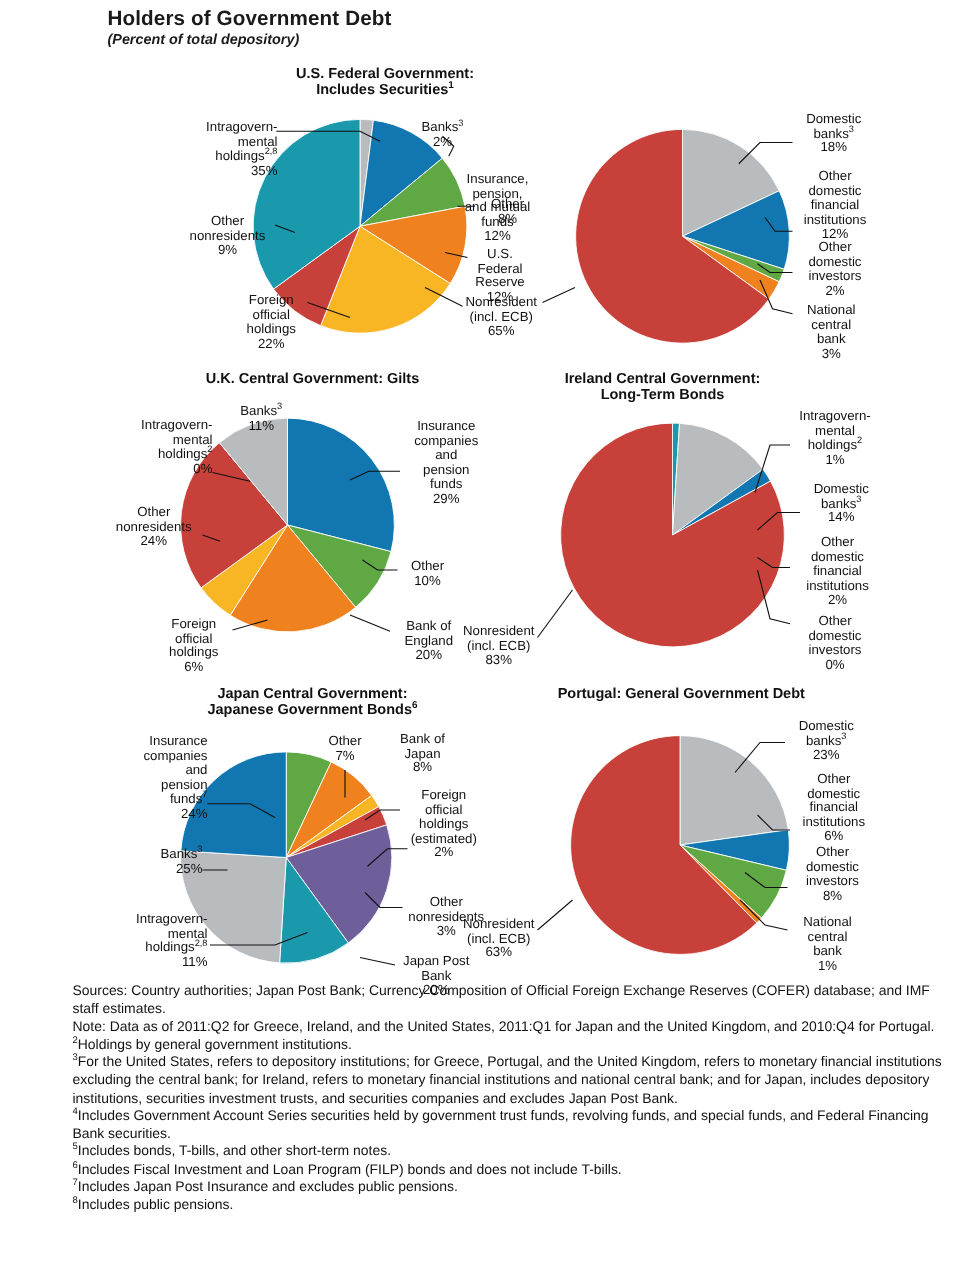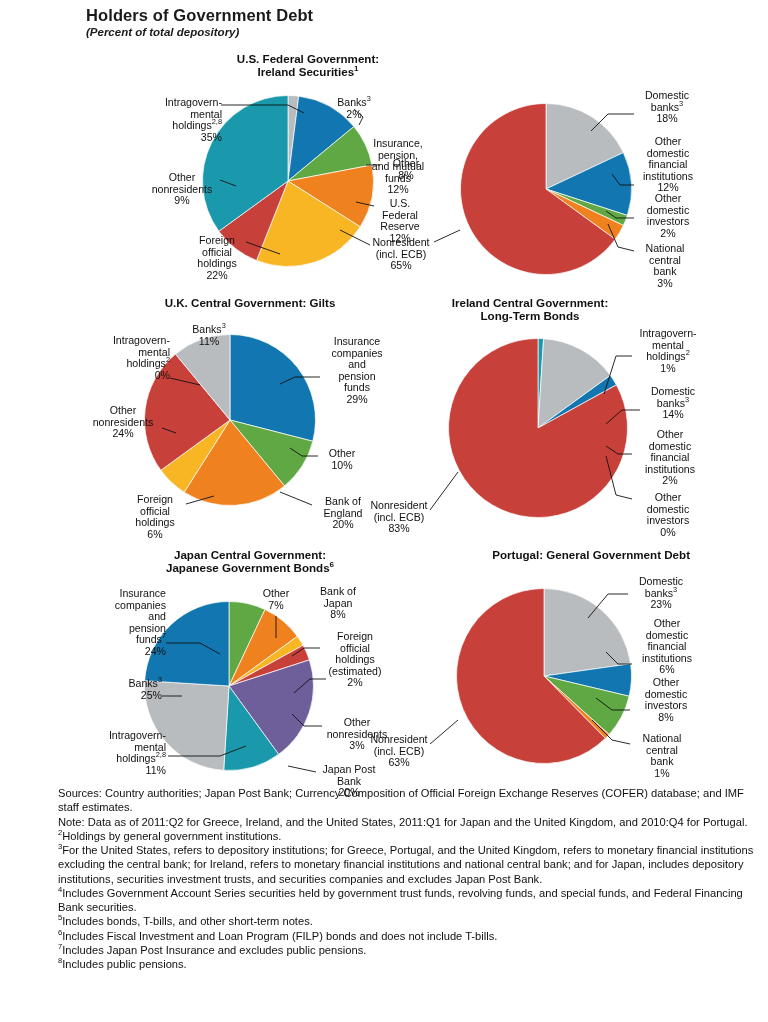--- a/index.html
+++ b/index.html
@@ -51,21 +51,21 @@
 <body>
 
 <div id="page">
 
   <div class="fig-title">Holders of Government Debt</div>
   <div class="fig-sub">(Percent of total depository)</div>
 
   <div class="panel" style="left:112px;top:52px;width:300px;height:240px;margin-left:46px;">
     <div class="panel-title">
       <span>U.S. Federal Government:</span><br>
-      <span>Ireland Securities</span><sup>1</sup>
+      <span>Includes Securities</span><sup>1</sup>
     </div>
     <svg class="pie" style="left:44px;top:43px;" width="172" height="172" viewBox="0 0 172 172">
         <path d="M 86 86 L 86.00 0.50 A 85.5 85.5 0 0 1 96.72 1.17 Z" fill="#B9BCBE" stroke="#ffffff" stroke-width="0.7"></path>
         <path d="M 86 86 L 96.72 1.17 A 85.5 85.5 0 0 1 151.88 31.50 Z" fill="#1277B0" stroke="#ffffff" stroke-width="0.7"></path>
         <path d="M 86 86 L 151.88 31.50 A 85.5 85.5 0 0 1 169.99 69.98 Z" fill="#60A844" stroke="#ffffff" stroke-width="0.7"></path>
         <path d="M 86 86 L 169.99 69.98 A 85.5 85.5 0 0 1 158.19 131.81 Z" fill="#F0811F" stroke="#ffffff" stroke-width="0.7"></path>
         <path d="M 86 86 L 158.19 131.81 A 85.5 85.5 0 0 1 54.53 165.50 Z" fill="#F8B524" stroke="#ffffff" stroke-width="0.7"></path>
         <path d="M 86 86 L 54.53 165.50 A 85.5 85.5 0 0 1 16.83 136.26 Z" fill="#C8403A" stroke="#ffffff" stroke-width="0.7"></path>
         <path d="M 86 86 L 16.83 136.26 A 85.5 85.5 0 0 1 86.00 0.50 Z" fill="#1B99AC" stroke="#ffffff" stroke-width="0.7"></path>
       </svg>
@@ -207,21 +207,21 @@
     <div class="lbl r" style="left:-8px;top:130px;width:70px;">Banks<sup>3</sup><br>25%</div>
     <div class="lbl r" style="left:-24px;top:182px;width:90px;">Intragovern-<br>mental<br>holdings<sup>2,8</sup><br>11%</div>
     <div class="lbl c" style="left:150px;top:40px;width:52px;">Other<br>7%</div>
     <div class="lbl c" style="left:208px;top:38px;width:60px;">Bank of<br>Japan<br>8%</div>
     <div class="lbl c" style="left:216px;top:83px;width:78px;">Foreign<br>official<br>holdings<br>(estimated)<br>2%</div>
     <div class="lbl c" style="left:216px;top:169px;width:82px;">Other<br>nonresidents<br>3%</div>
     <div class="lbl c" style="left:212px;top:216px;width:74px;">Japan Post<br>Bank<br>20%</div>
   </div>
 
   <div class="panel" style="left:400px;top:548px;width:330px;height:245px;">
-    <div class="panel-title" style="width:290px;text-align:right;">
+    <div class="panel-title" style="width:290px;">
       <span>Portugal: General Government Debt</span>
     </div>
     <svg class="pie" style="left:56px;top:40px;" width="176" height="176" viewBox="0 0 176 176">
         <path d="M 88 88 L 88.00 0.50 A 87.5 87.5 0 0 1 174.64 75.79 Z" fill="#B9BCBE" stroke="#ffffff" stroke-width="0.7"></path>
         <path d="M 88 88 L 174.64 75.79 A 87.5 87.5 0 0 1 173.13 108.23 Z" fill="#1277B0" stroke="#ffffff" stroke-width="0.7"></path>
         <path d="M 88 88 L 173.13 108.23 A 87.5 87.5 0 0 1 153.15 146.41 Z" fill="#60A844" stroke="#ffffff" stroke-width="0.7"></path>
         <path d="M 88 88 L 153.15 146.41 A 87.5 87.5 0 0 1 149.39 150.35 Z" fill="#F0811F" stroke="#ffffff" stroke-width="0.7"></path>
         <path d="M 88 88 L 149.39 150.35 A 87.5 87.5 0 1 1 88.00 0.50 Z" fill="#C8403A" stroke="#ffffff" stroke-width="0.7"></path>
       </svg>
     <svg class="leaders" style="position:absolute;left:0;top:0;" width="330" height="245">

